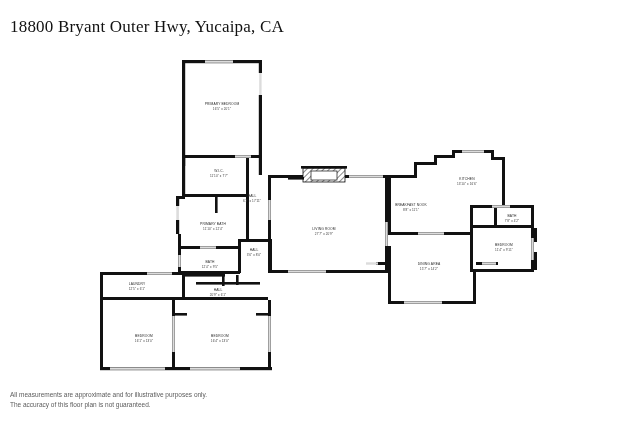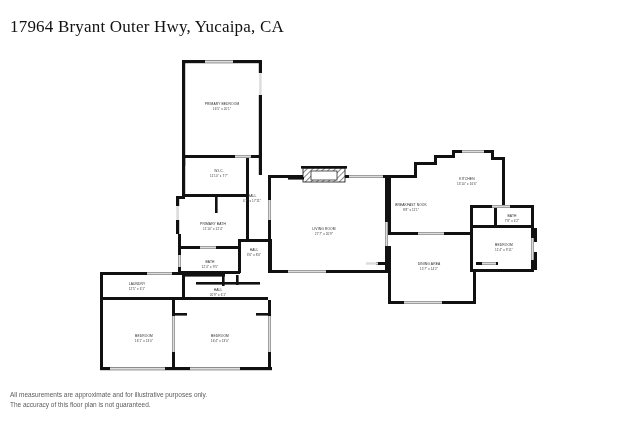--- a/index.html
+++ b/index.html
@@ -64,21 +64,21 @@
     text-anchor: middle;
     letter-spacing: 0.1px;
   }
   .hatch-rect { fill: url(#hatchPattern); stroke: #111111; stroke-width: 0.8; }
 </style>
 </head>
 <body>
 
 <div id="page">
 
-  <div id="plan-title">17964 Bryant Outer Hwy, Yucaipa, CA</div>
+  <div id="plan-title">18800 Bryant Outer Hwy, Yucaipa, CA</div>
 
   <svg id="floorplan-svg" viewBox="0 0 640 427">
     <defs>
       <pattern id="hatchPattern" width="4" height="4" patternTransform="rotate(45)" patternUnits="userSpaceOnUse">
         <rect width="4" height="4" fill="#ffffff"></rect>
         <line x1="0" y1="0" x2="0" y2="4" stroke="#111111" stroke-width="1"></line>
       </pattern>
     </defs>
 
     <g>

